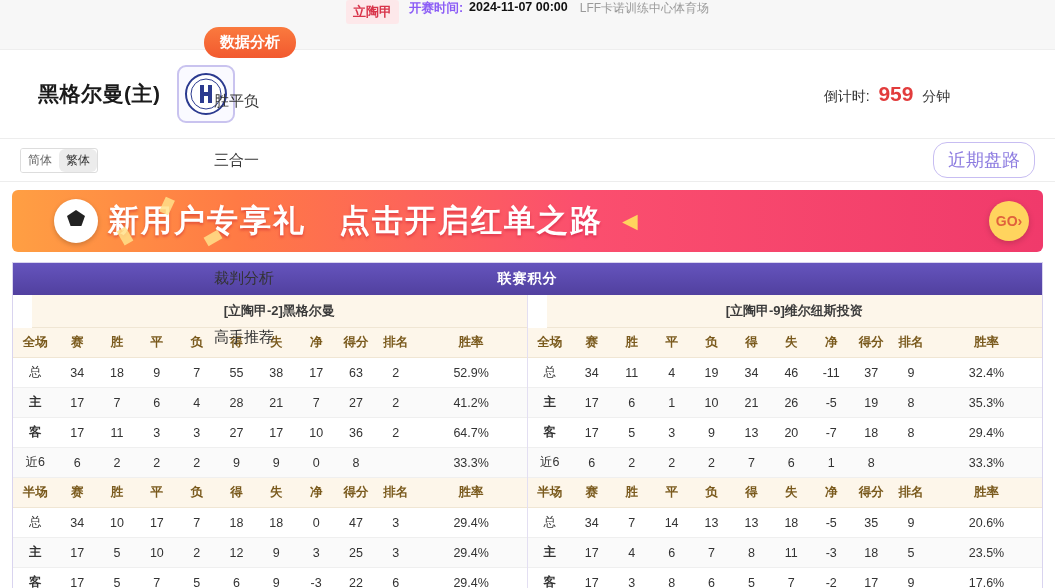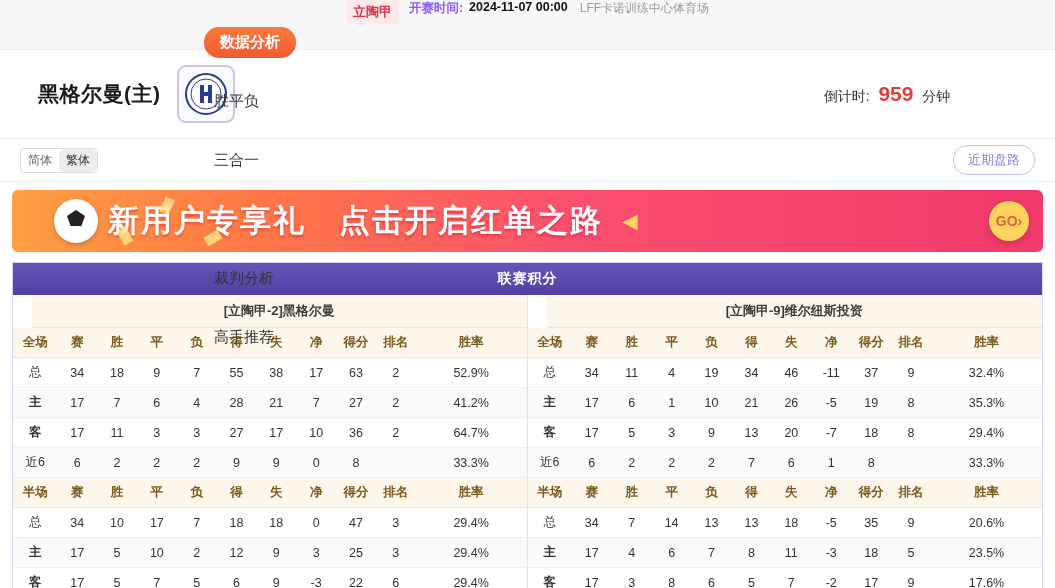--- a/index.html
+++ b/index.html
@@ -110,21 +110,21 @@
     background: #f4693c;
     background: linear-gradient(#fa7a3e, #f2592f);
     color: #fff;
     border-radius: 15px;
     padding: 6px 16px;
     font-weight: bold;
   }
   .nav-right {
     position: absolute;
     right: 20px;
-    font-size: 13px;
+    font-size: 18px;
     color: #8d7ce0;
     border: 1px solid #c7bdf2;
     border-radius: 14px;
     padding: 5px 14px;
   }
 
   
   .banner {
     height: 62px;
     margin: 8px 12px 0 12px;

